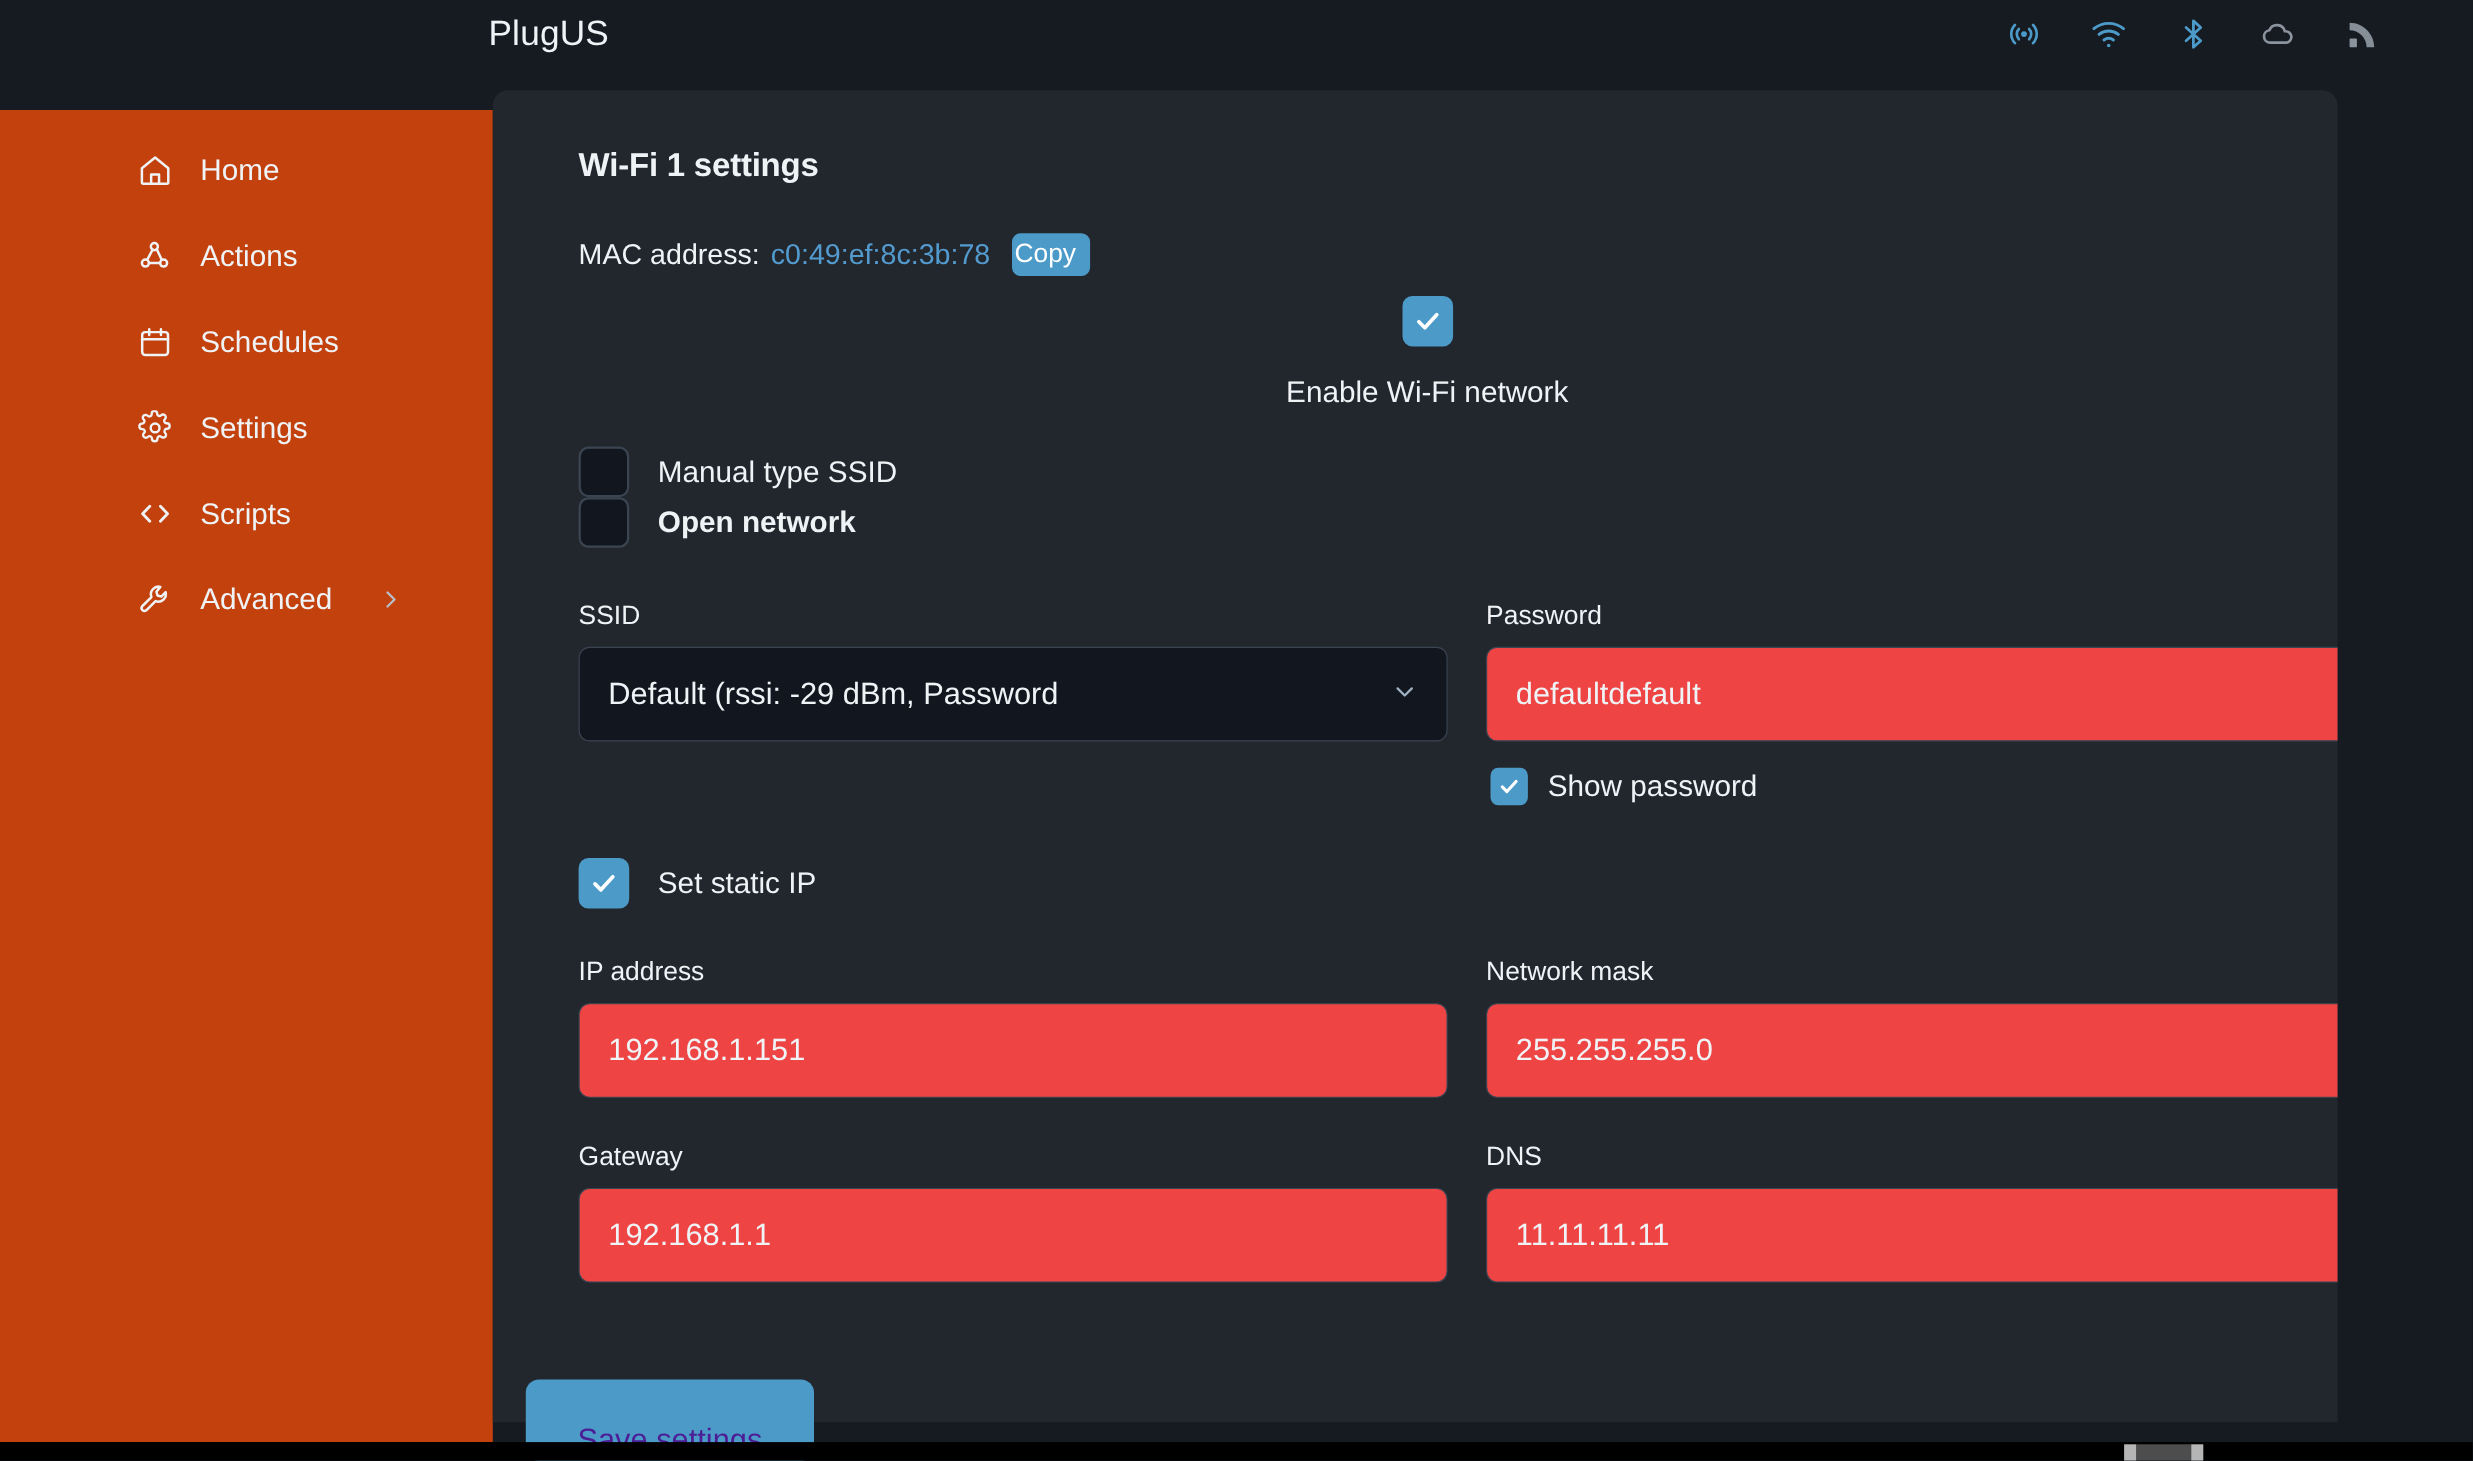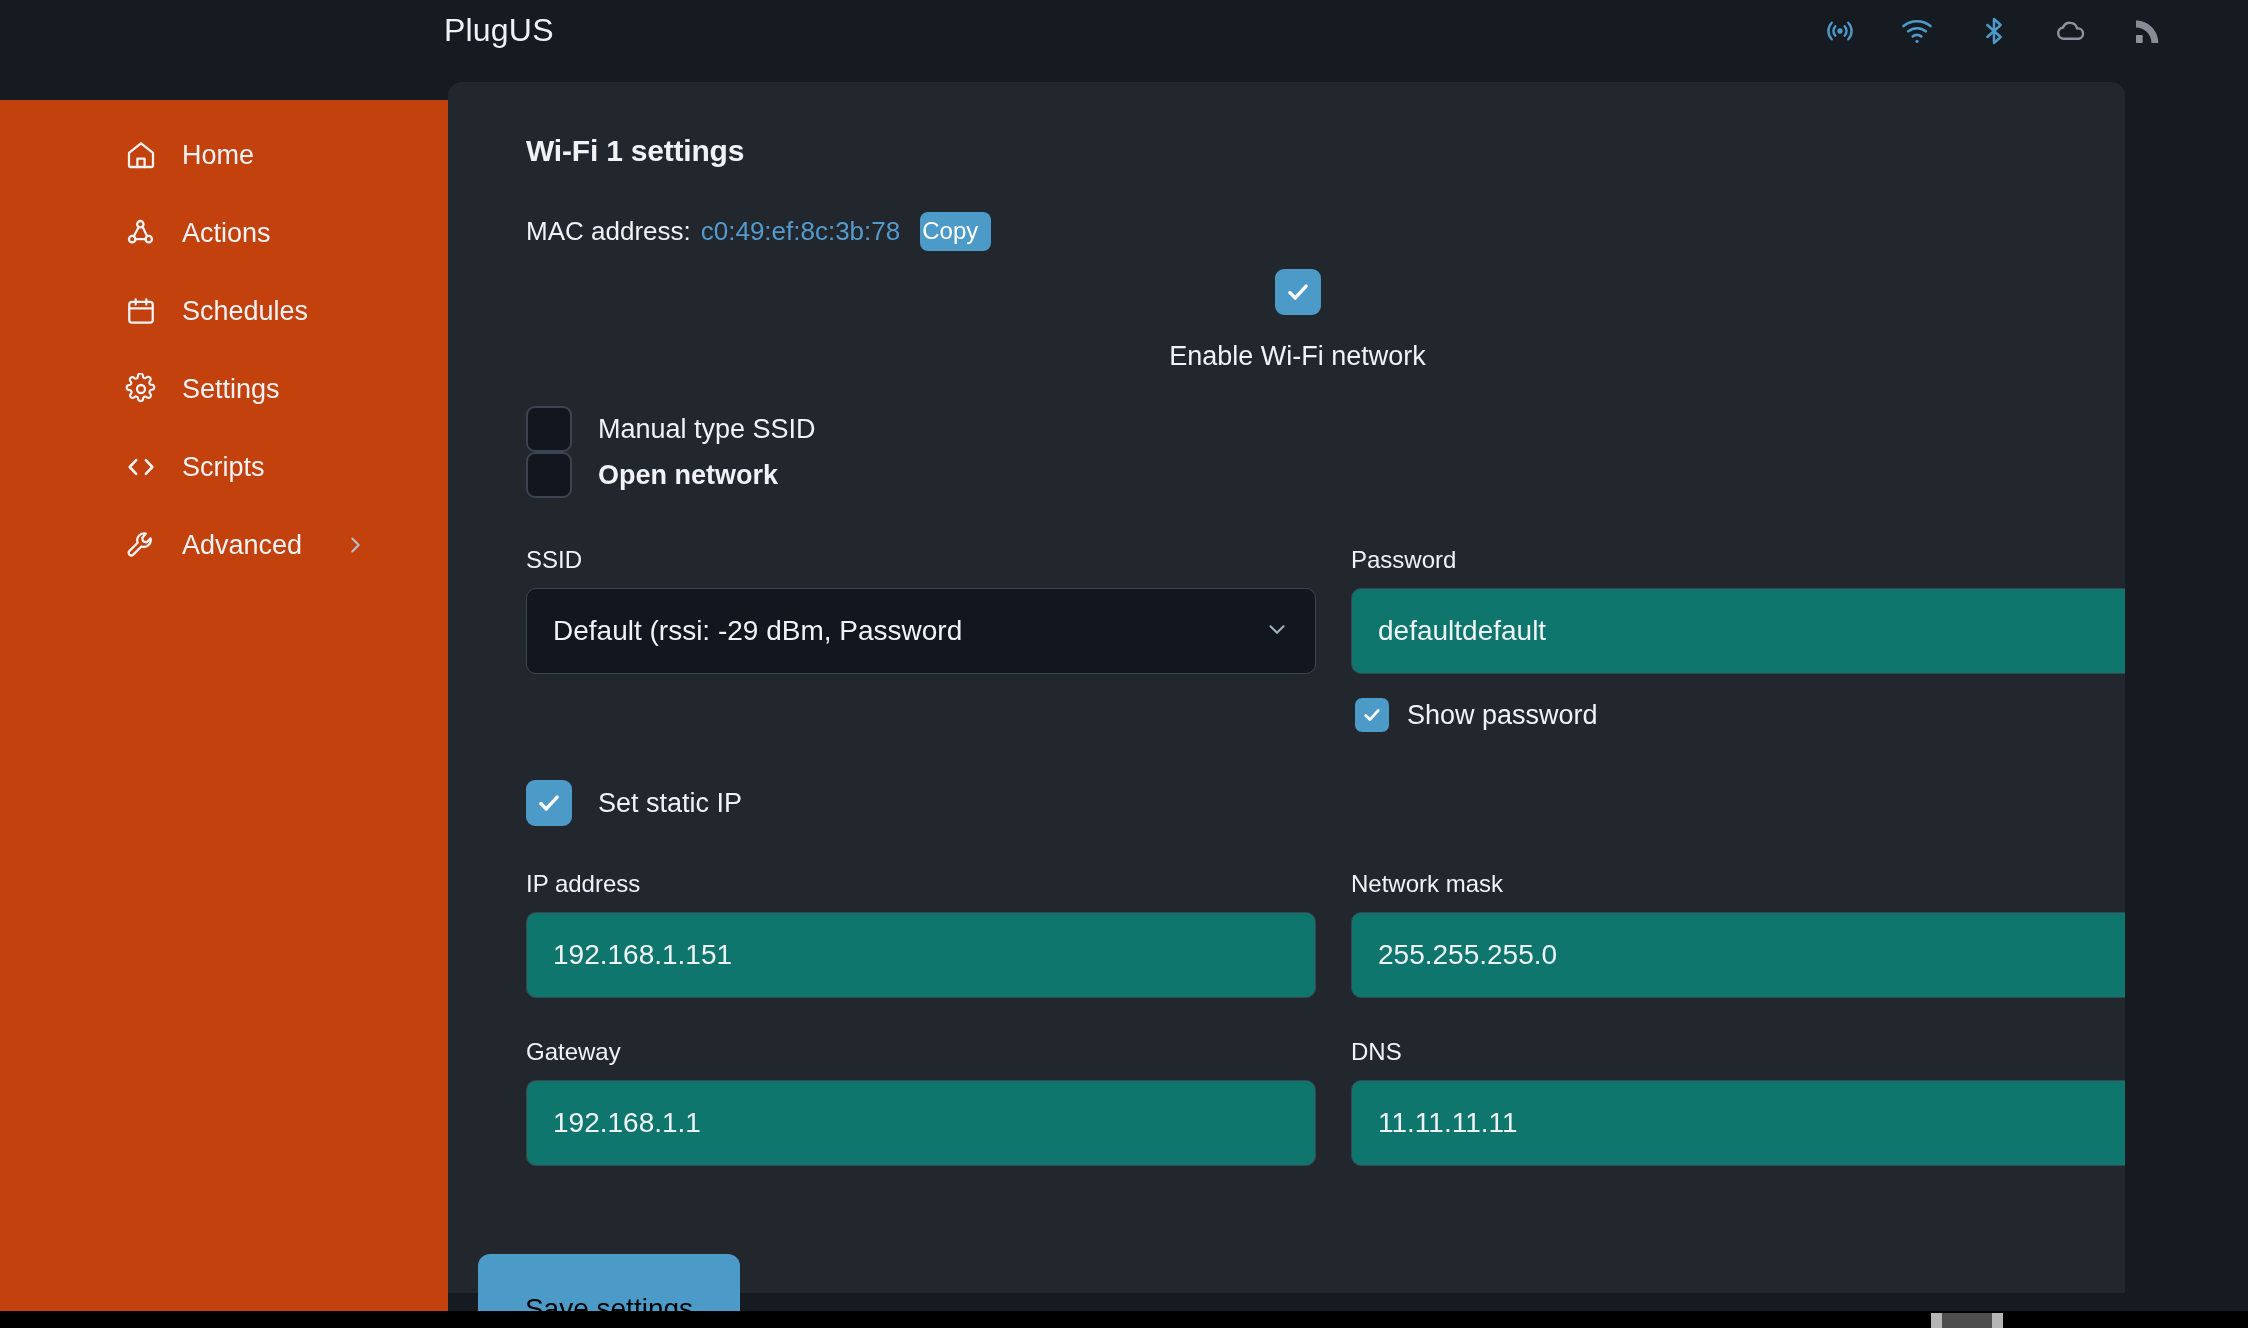--- a/index.html
+++ b/index.html
@@ -180,21 +180,21 @@
   }
   .field-label {
     font-size: 24px;
     color: #f0f3f6;
     margin-bottom: 14px;
     display: block;
   }
   .inp {
     width: 100%;
     height: 86px;
-    background: #0f766e;
+    background: #ef4444;
     border: 1.5px solid #3b4552;
     border-radius: 10px;
     color: #f0f3f6;
     font-size: 28px;
     font-family: "Liberation Sans", sans-serif;
     padding: 0 26px;
     outline: none;
   }
   .select-wrap { position: relative; }
   .select-wrap .chev {
@@ -222,21 +222,21 @@
 
   .save-btn {
     position: absolute;
     left: 478px;
     top: 1254px;
     width: 262px;
     height: 74px;
     background: #4c9ac8;
     border: none;
     border-radius: 12px;
-    color: #000000;
+    color: #4c1d95;
     font-size: 28px;
     font-family: "Liberation Sans", sans-serif;
     text-align: center;
     padding-top: 36px;
     cursor: pointer;
     z-index: 5;
   }
 
   
   .bottom-bar {

